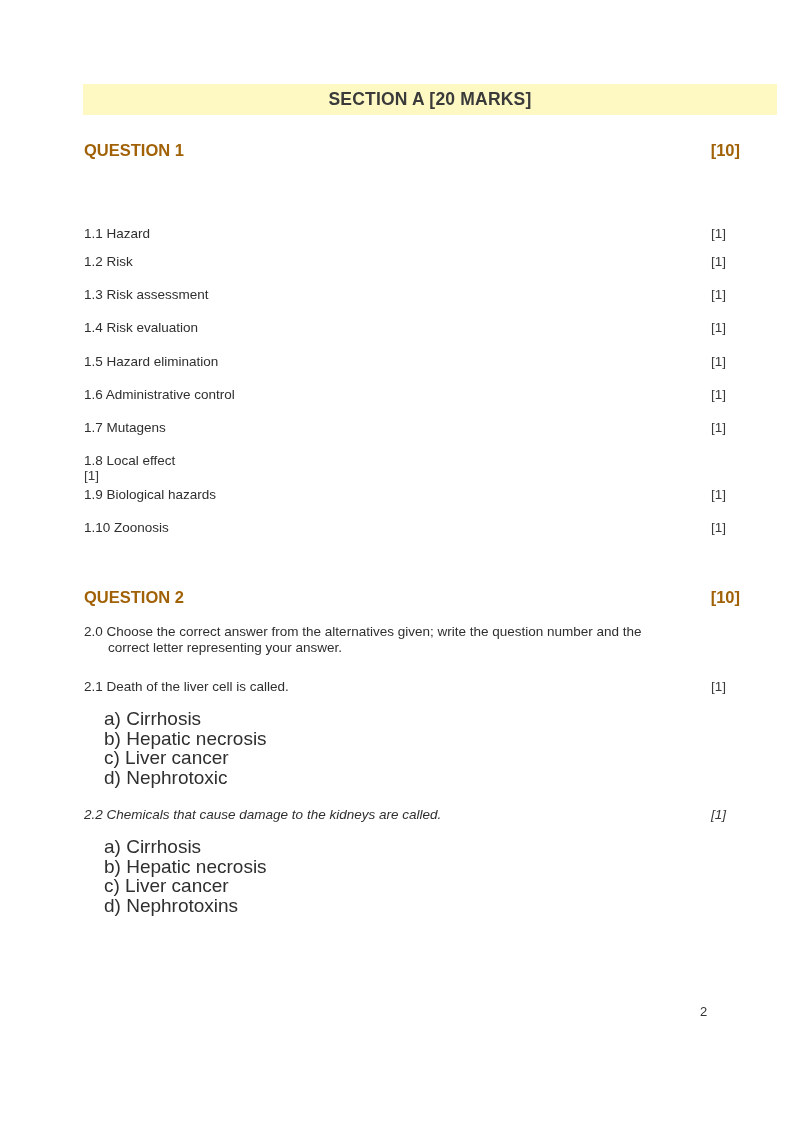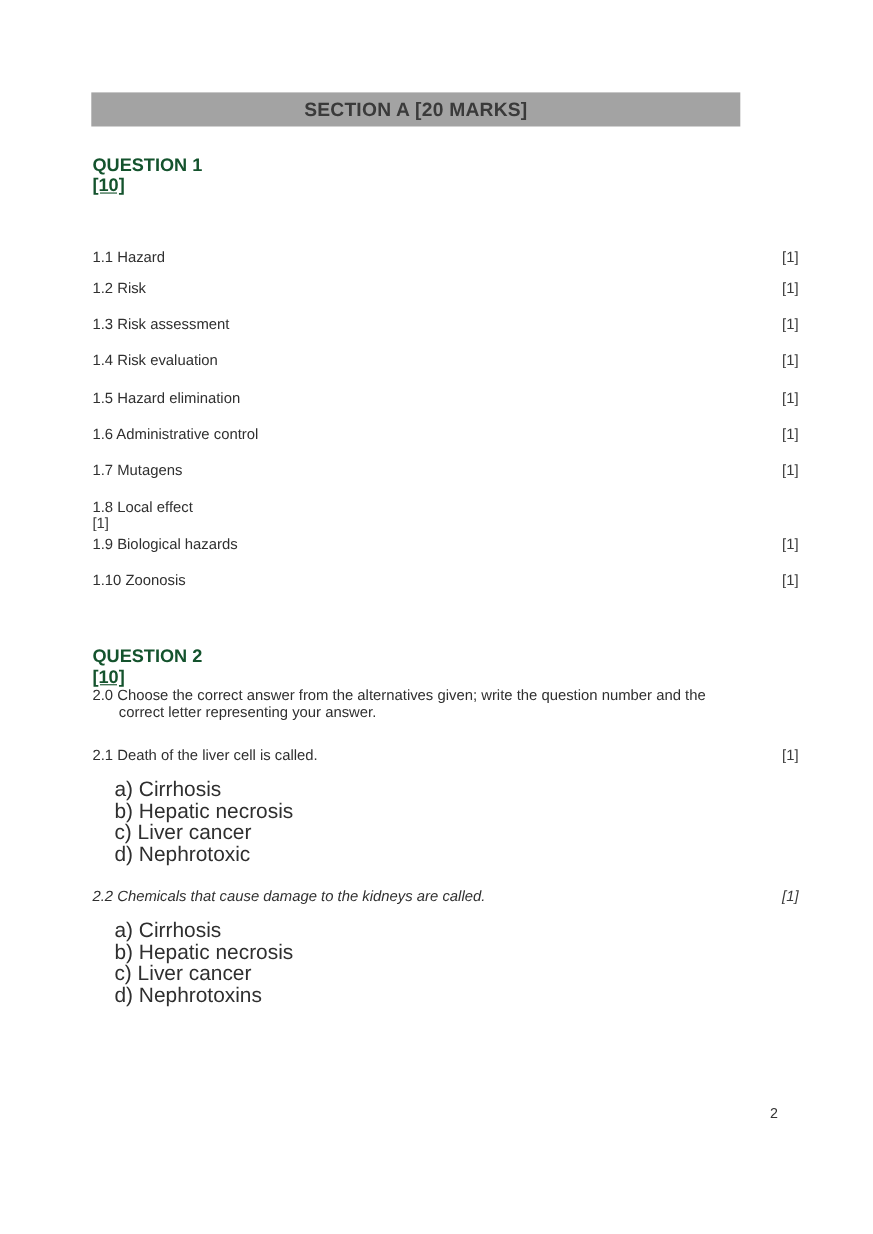--- a/index.html
+++ b/index.html
@@ -17,47 +17,45 @@
     }
     .page {
       position: absolute;
       left: 0; top: 0;
       width: 794px; height: 1122px;
     }
     .section-banner {
       position: absolute;
       left: 83px;
       top: 84px;
-      width: 590px;
+      width: 694px;
       height: 31px;
-      background: #a3a3a3;
+      background: #fef9c3;
       display: flex;
       align-items: center;
       justify-content: center;
       font-size: 17.5px;
       font-weight: bold;
       letter-spacing: 0.2px;
       color: #3a3a3a;
     }
     .q-header {
       position: absolute;
       left: 84px;
       width: 656px;
       display: flex;
       justify-content: space-between;
       align-items: baseline;
       font-weight: bold;
       font-size: 16.5px;
-      color: #14532d;
-      flex-direction: column;
+      color: #a16207;
     }
     .q-marks {
       font-size: 16.5px;
       font-weight: bold;
-      text-decoration: underline;
     }
     .line {
       position: absolute;
       left: 84px;
       font-size: 13.5px;
       color: #2f2f2f;
       white-space: nowrap;
     }
     .row {
       position: absolute;

